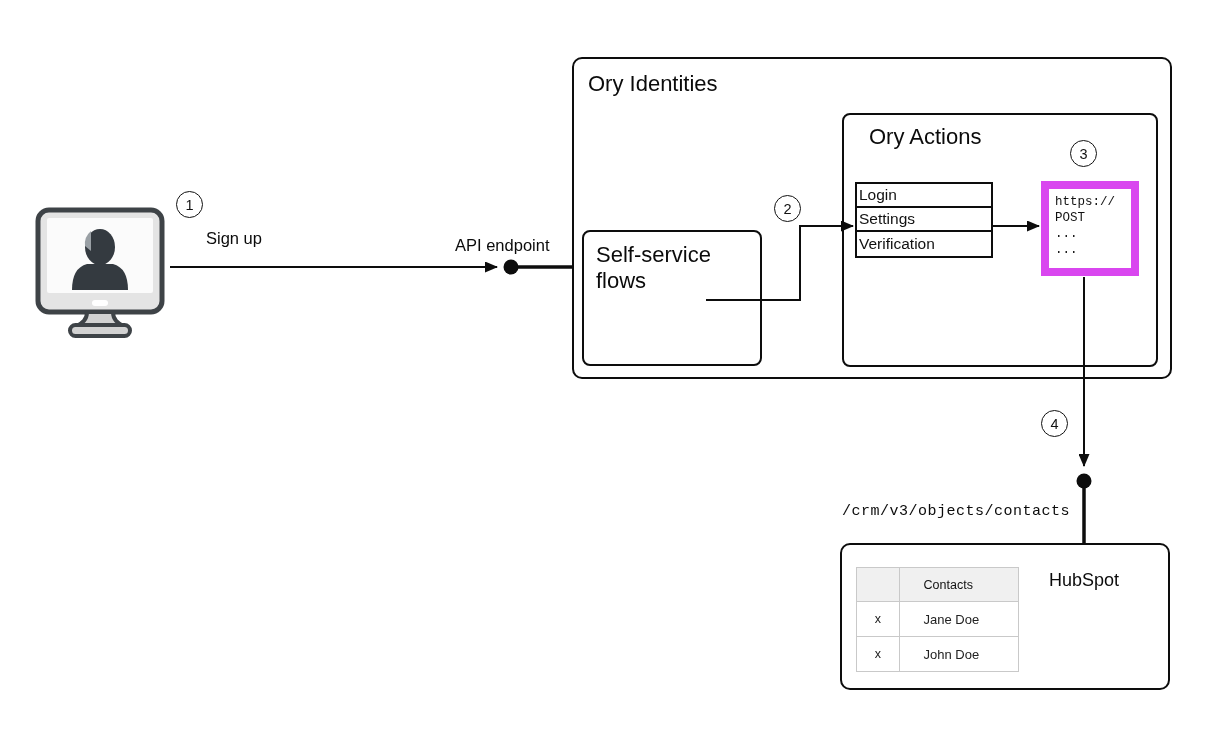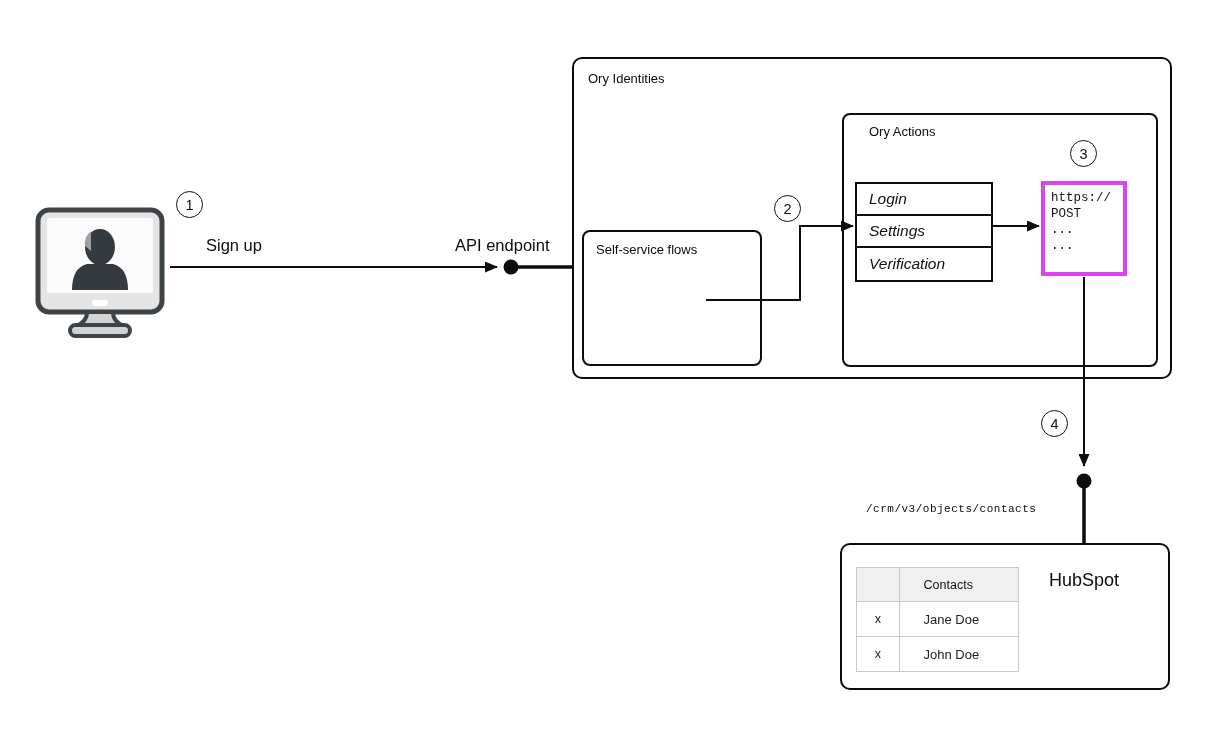--- a/index.html
+++ b/index.html
@@ -6,52 +6,52 @@
   html,body { width:1212px; height:730px; background:#fff; overflow:hidden; }
   body { position:relative; font-family:"Liberation Sans", sans-serif; color:#111; }
 
   .abs { position:absolute; }
 
   
   #connectors { position:absolute; left:0; top:0; width:1212px; height:730px; pointer-events:none; z-index:5; }
 
   
   .frame { position:absolute; background:#fff; border:2px solid #0d0d0d; border-radius:10px; z-index:1; }
-  .frame-title { font-size:13px; font-weight:400; color:#0b0b0b; }
+  .frame-title { font-size:22px; font-weight:400; color:#0b0b0b; }
 
   #ory-identities { left:572px; top:57px; width:600px; height:322px; }
   #ory-identities .frame-title { position:absolute; left:14px; top:12px; }
 
   #self-service { left:582px; top:230px; width:180px; height:136px; border-radius:8px; z-index:2; }
   #self-service .frame-title { position:absolute; left:12px; top:10px; }
 
   #ory-actions { left:842px; top:113px; width:316px; height:254px; border-radius:8px; z-index:2; }
   #ory-actions .frame-title { position:absolute; left:25px; top:9px; }
 
   
   #flow-list { position:absolute; left:855px; top:182px; width:138px; z-index:3; background:#fff; border:2px solid #0d0d0d; }
-  #flow-list .flow-row { height:32px; border-bottom:2px solid #0d0d0d; font-size:15.5px; display:flex; align-items:center; padding-left:12px; background:#fff;font-style:italic; }
+  #flow-list .flow-row { height:24px; border-bottom:2px solid #0d0d0d; font-size:15.5px; display:flex; align-items:center; padding-left:2px; background:#fff; }
   #flow-list .flow-row:last-child { border-bottom:none; }
 
   
-  #request-box { position:absolute; left:1041px; top:181px; width:86px; height:95px; background:#fff; border:4px solid #d946ef; z-index:3; padding:5px 0 16px 6px; }
+  #request-box { position:absolute; left:1041px; top:181px; width:98px; height:95px; background:#fff; border:8px solid #d946ef; z-index:3; padding:5px 0 16px 6px; }
   #request-box .code-line { font-family:"Liberation Mono", monospace; font-size:12.5px; line-height:16px; white-space:pre; }
 
   
   .step-circle { position:absolute; width:27px; height:27px; border:1.6px solid #111; border-radius:50%; background:#fff; display:flex; align-items:center; justify-content:center; font-size:14.5px; z-index:6; }
   #step-1 { left:176px; top:191px; }
   #step-2 { left:774px; top:195px; }
   #step-3 { left:1070px; top:140px; }
   #step-4 { left:1041px; top:410px; }
 
   
   .flow-label { position:absolute; font-size:16.5px; color:#0b0b0b; z-index:4; }
-  #label-signup { left:206px; top:229px;margin-top:7px; }
+  #label-signup { left:206px; top:229px; }
   #label-api-endpoint { left:455px; top:236px; }
-  #label-crm-path { left:866px; top:503px; font-family:"Liberation Mono", monospace; font-size:11px; letter-spacing:0.5px; }
+  #label-crm-path { left:842px; top:503px; font-family:"Liberation Mono", monospace; font-size:15px; letter-spacing:0.5px; }
 
   
   #hubspot { left:840px; top:543px; width:330px; height:147px; }
   #hubspot .frame-title { position:absolute; left:207px; top:25px; font-size:18px; }
 
   #contacts-table { position:absolute; left:14px; top:22px; width:163px; border-collapse:collapse; background:#fff; }
   #contacts-table th, #contacts-table td { border:1px solid #c9c9c9; font-weight:400; }
   #contacts-table th { background:#f0f0f0; height:34px; }
   #contacts-table td { height:35px; }
   .cell-check { width:43px; text-align:center; font-size:12.5px; color:#222; }

